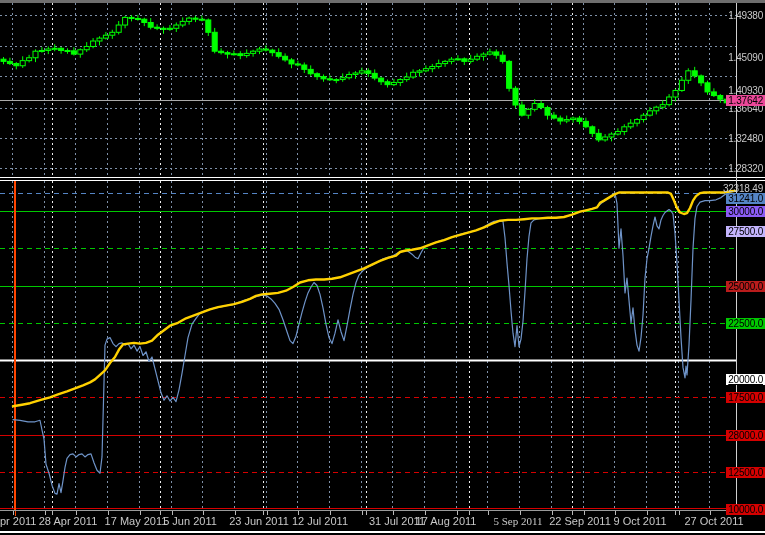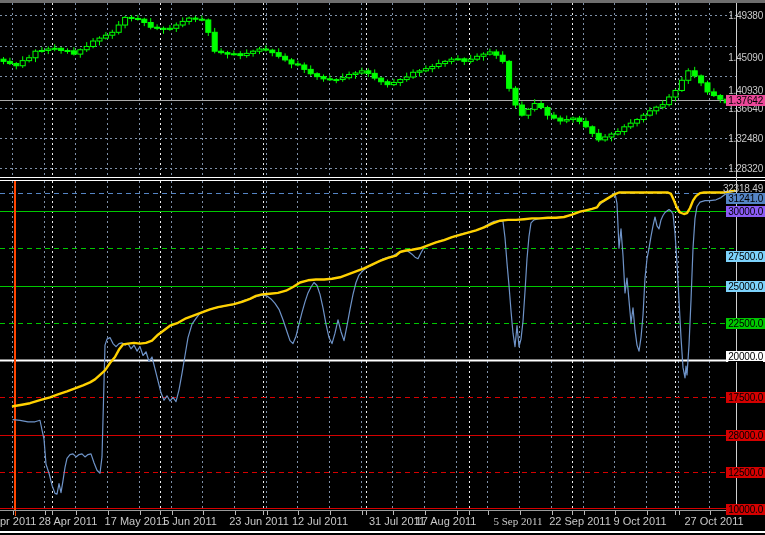--- a/index.html
+++ b/index.html
@@ -395,21 +395,21 @@
 <div class="axlabel" style="top: 10px;">1.49380</div>
     <div class="axlabel" style="top: 41px; margin-top: 11px;">1.45090</div>
     <div class="axlabel" style="top: 85px;">1.40930</div>
     <div class="axlabel" style="top: 103px; text-align: center;">1.36640</div>
     <div class="axlabel" style="top: 133px;">1.32480</div>
     <div class="axlabel" style="top: 163px;">1.28320</div>
     <div class="axlabel" style="top: 95px; background: #ec4899; color: rgb(0, 0, 0); text-align: right;">1.37642</div>
     <div class="axlabel" style="top: 183px; color: rgb(201, 201, 201);">32318.49</div>
     <div class="axlabel" style="top: 193px; background: rgb(85, 133, 197); color: rgb(0, 0, 0);">31241.0</div>
     <div class="axlabel" style="top: 206px; background: #8b5cf6; color: rgb(0, 0, 0);">30000.0</div>
-    <div class="axlabel" style="top: 251px; background: #7dd3fc; color: rgb(0, 0, 0); text-align: center;">27500.0</div>
-    <div class="axlabel" style="top: 281px; background: #7dd3fc; color: rgb(0, 0, 0);">25000.0</div>
+    <div class="axlabel" style="top: 226px; background: #c4b5fd; color: rgb(0, 0, 0); text-align: center;">27500.0</div>
+    <div class="axlabel" style="top: 281px; background: #b91c1c; color: rgb(0, 0, 0);">25000.0</div>
     <div class="axlabel" style="top: 318px; background: rgb(0, 200, 0); color: rgb(0, 0, 0);">22500.0</div>
-    <div class="axlabel" style="top: 351px; background: rgb(255, 255, 255); color: rgb(0, 0, 0); text-decoration: underline;">20000.0</div>
+    <div class="axlabel" style="top: 374px; background: rgb(255, 255, 255); color: rgb(0, 0, 0); text-decoration: underline;">20000.0</div>
     <div class="axlabel" style="top: 392px; background: rgb(212, 0, 0); color: rgb(0, 0, 0);">17500.0</div>
     <div class="axlabel" style="top: 430px; background: rgb(212, 0, 0); color: rgb(0, 0, 0);">28000.0</div>
     <div class="axlabel" style="top: 467px; background: rgb(212, 0, 0); color: rgb(0, 0, 0);">12500.0</div>
     <div class="axlabel" style="top: 504px; background: rgb(212, 0, 0); color: rgb(0, 0, 0);">10000.0</div>
   </div>
 
 </body></html>

